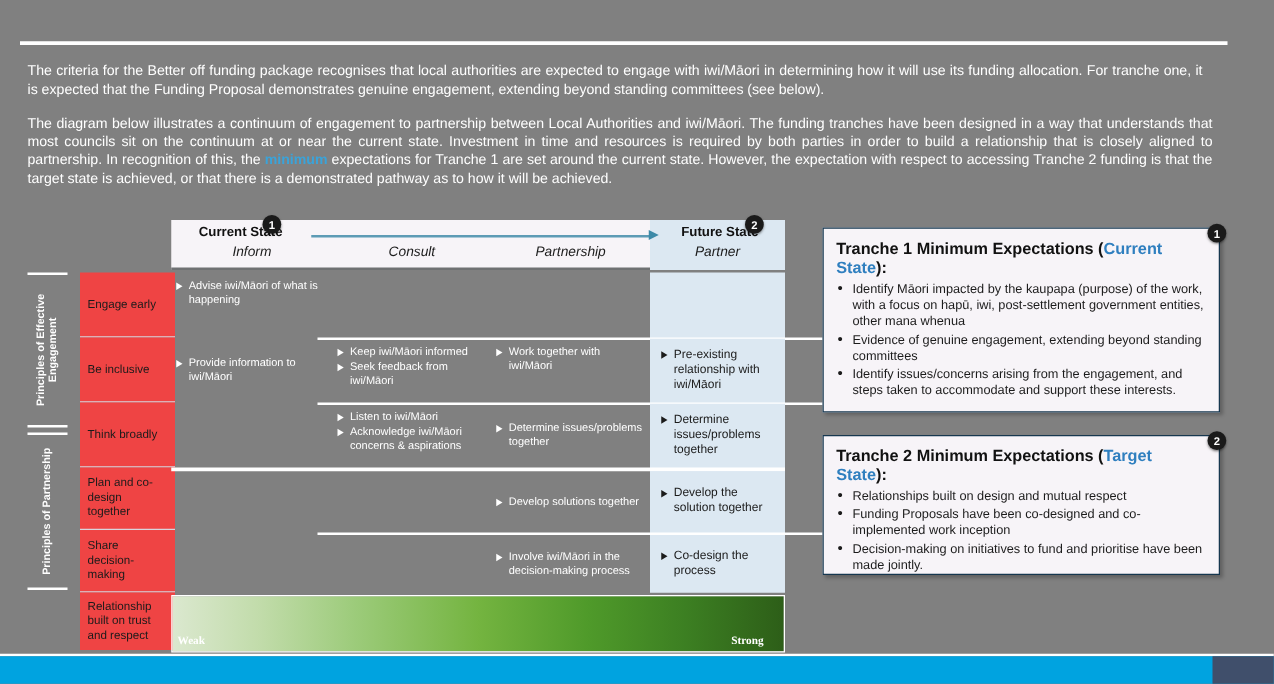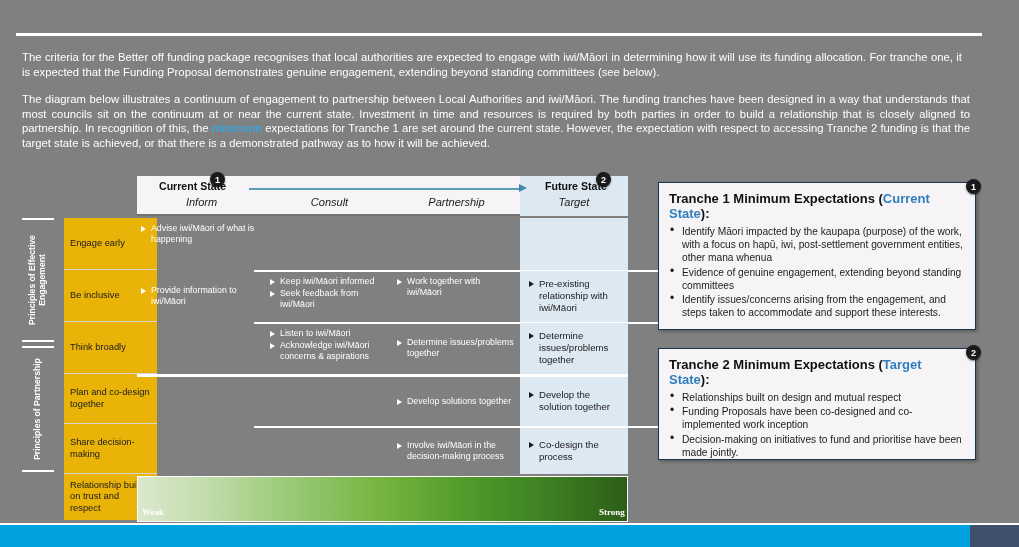--- a/index.html
+++ b/index.html
@@ -43,22 +43,22 @@
   .rail-txt{
     position:absolute;left:50%;top:50%;
     transform:translate(-50%,-50%) rotate(-90deg);
     white-space:nowrap;color:#ffffff;font-size:8.6px;font-weight:bold;
     text-align:center;line-height:10px;
   }
 
   
   .desc-col{position:absolute;left:44px;width:73px;}
   .desc-cell{
-    position:absolute;left:0;width:93px;
-    background:#eab308;color:#1b1b1b;font-size:9.3px;line-height:11.5px;
+    position:absolute;left:0;width:76px;
+    background:#ef4444;color:#1b1b1b;font-size:9.3px;line-height:11.5px;
     box-sizing:border-box;padding:5px 6px;
     display:flex;align-items:center;
     border-bottom:1px solid #d8d4dc;
   }
 
   
   .hdr{
     position:absolute;left:117px;top:0;width:491px;height:40px;
     background:#f7f4f8;border-bottom:2px solid #6f7173;box-sizing:border-box;
   }
@@ -110,21 +110,21 @@
   
   .gradwrap{
     position:absolute;left:117px;width:491px;height:46px;
     border:1.5px solid #ffffff;box-sizing:border-box;
     background:linear-gradient(to right,#dbe8cf 0%,#c2dcab 14%,#9ccb7a 30%,#74b440 50%,#4f9a2a 68%,#3c7f22 84%,#2d5e18 100%);
   }
   .gradlbl{
     position:absolute;bottom:1px;font-size:9px;font-weight:bold;color:#ffffff;font-family:Liberation Serif, serif;
   }
   #grad-weak{left:120px;}
-  #grad-strong{right:6px;margin-left:14px;}
+  #grad-strong{right:6px;}
 
   
   .badge{
     position:absolute;width:15px;height:15px;border-radius:50%;
     background:#1a1a1a;color:#ffffff;font-size:9px;font-weight:bold;
     display:flex;align-items:center;justify-content:center;
     box-shadow:0 1px 2px rgba(0,0,0,.5);
   }
 
   
@@ -167,21 +167,21 @@
 
     <div class="hdr">
       <div class="hdr-partner"></div>
       <div class="state-lbl" id="lbl-current">Current State</div>
       <div class="arrow-line"></div>
       <div class="arrow-head"></div>
       <div class="state-lbl" id="lbl-future">Future State</div>
       <div class="col-lbl" id="col-inform">Inform</div>
       <div class="col-lbl" id="col-consult">Consult</div>
       <div class="col-lbl" id="col-collab">Partnership</div>
-      <div class="col-lbl" id="col-partner">Target</div>
+      <div class="col-lbl" id="col-partner">Partner</div>
     </div>
 
     <div class="badge" style="left:190px;top:-4px;">1</div>
     <div class="badge" style="left:576px;top:-4px;">2</div>
 
     <div class="rail" id="rail1" style="top:42px;height:124px;">
       <div class="rail-line-top" style="top:0;"></div>
       <div class="rail-line-bot" style="bottom:0;"></div>
       <div class="rail-txt"><span>Principles of Effective</span><br><span>Engagement</span></div>
     </div>

